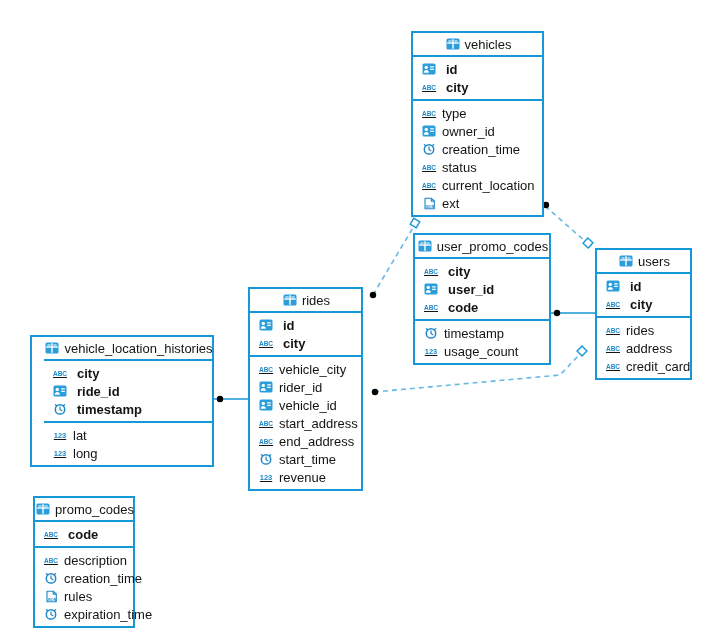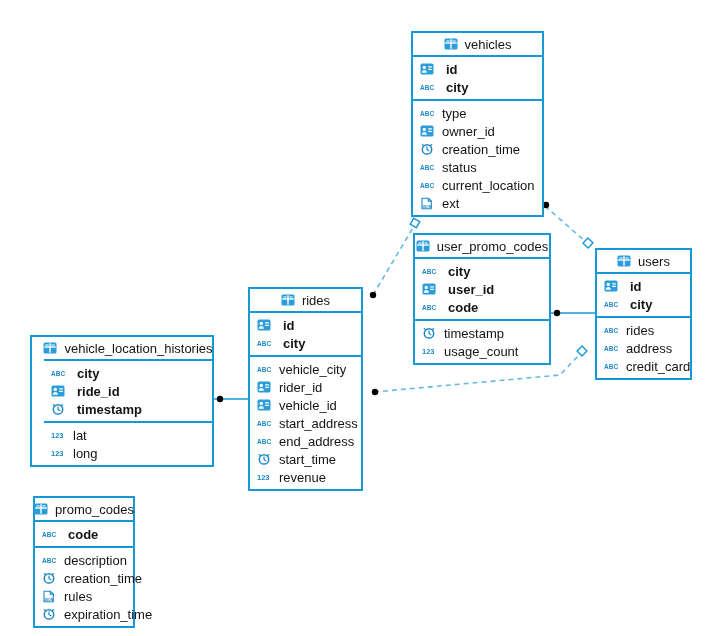--- a/index.html
+++ b/index.html
@@ -23,21 +23,21 @@
 
   
   .tbl{position:absolute;z-index:2;background:#fff;border:2px solid var(--accent);}
   .tbl-header{height:24px;display:flex;align-items:center;justify-content:center;gap:3px;
               border-bottom:2px solid var(--accent);font-size:13px;white-space:nowrap;}
   .section{padding:3px 0;}
   .section.pk{border-bottom:2px solid var(--accent);}
   .row{height:18px;display:flex;align-items:center;gap:4px;padding:0 6px 0 7px;
        font-size:13px;white-space:nowrap;}
   .section.pk .row{font-weight:bold;gap:8px;}
-  .icon{display:inline-flex;width:18px;min-width:18px;align-items:center;}
+  .icon{display:inline-flex;width:18px;min-width:18px;justify-content:center;align-items:center;text-decoration:underline;}
   .txt-icon{font-size:6.5px;font-weight:bold;color:var(--icon-blue);letter-spacing:0;}
   .txt-icon.num{font-size:7.5px;font-weight:bold;}
 
   
   #t0{left:411px;top:31px;width:133px;}
   #t1{left:413px;top:233px;width:138px;}
   #t2{left:595px;top:248px;width:97px;}
   #t3{left:248px;top:287px;width:115px;}
   #t4{left:30px;top:335px;width:184px;padding-left:12px;}
   #t5{left:33px;top:496px;width:102px;}

